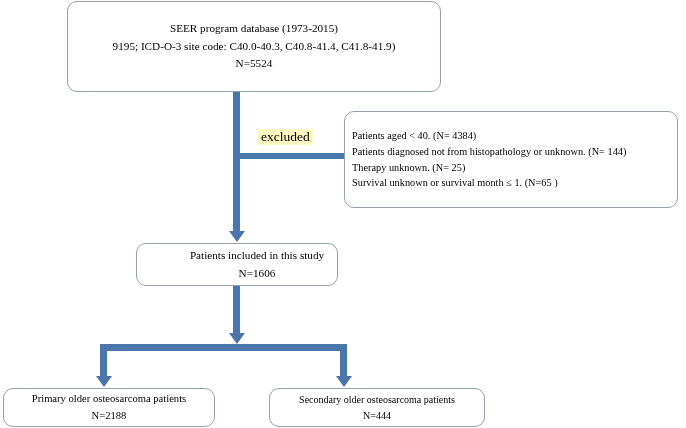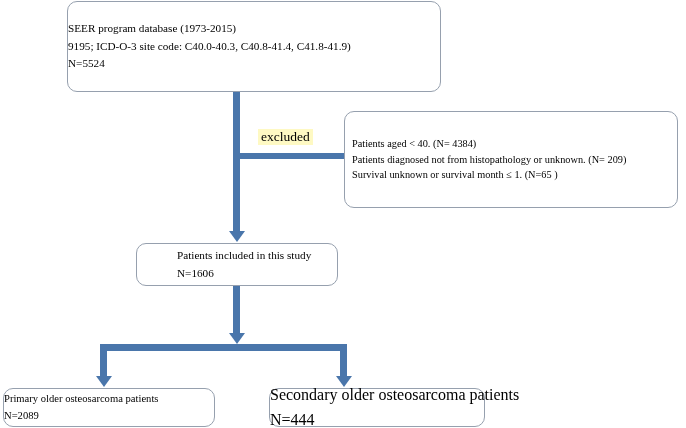--- a/index.html
+++ b/index.html
@@ -25,21 +25,21 @@
     border-radius: 10px;
     background: #ffffff;
     display: flex;
     flex-direction: column;
     justify-content: center;
     align-items: center;
   }
   .node .line {
     display: block;
     width: 100%;
-    text-align: left;
+    text-align: center;
     line-height: 1.55;
     white-space: nowrap;
   }
   .node.left-align .line {
     text-align: left;
     padding-left: 14px;
   }
   
   #node-source {
     left: 67px;
@@ -68,21 +68,21 @@
     top: 388px;
     width: 212px;
     height: 39px;
     font-size: 10.6px;
   }
   #node-secondary {
     left: 269px;
     top: 388px;
     width: 216px;
     height: 39px;
-    font-size: 16px;
+    font-size: 10px;
   }
   
   .conn {
     position: absolute;
     background: #4a76ab;
   }
   .arrow-head {
     position: absolute;
     width: 0;
     height: 0;
@@ -116,21 +116,22 @@
 
   <div class="conn" style="left:233px; top:92px; width:7px; height:140px;"></div>
   <div class="arrow-head down" style="left:228.5px; top:231px;"></div>
 
   <div class="conn" style="left:233px; top:153px; width:112px; height:6px;"></div>
 
   <div id="excluded-label">excluded</div>
 
   <div class="node left-align" id="node-excluded-list">
     <span class="line">Patients aged  &lt; 40.   (N= 4384)</span>
-    <span class="line">Patients diagnosed not from histopathology or unknown.   (N= 209)</span>
+    <span class="line">Patients diagnosed not from histopathology or unknown.   (N= 144)</span>
+    <span class="line">Therapy unknown. (N= 25)</span>
     <span class="line">Survival unknown or survival month ≤ 1. (N=65 )</span>
   </div>
 
   <div class="node" id="node-included">
     <span class="line">Patients included in this study</span>
     <span class="line">N=1606</span>
   </div>
 
   <div class="conn" style="left:233px; top:286px; width:7px; height:49px;"></div>
   <div class="arrow-head down" style="left:228.5px; top:333px;"></div>
@@ -138,21 +139,21 @@
   <div class="conn" style="left:100px; top:344px; width:247px; height:7px;"></div>
 
   <div class="conn" style="left:100px; top:344px; width:7px; height:34px;"></div>
   <div class="arrow-head down" style="left:95.5px; top:376px;"></div>
 
   <div class="conn" style="left:340px; top:344px; width:7px; height:34px;"></div>
   <div class="arrow-head down" style="left:335.5px; top:376px;"></div>
 
   <div class="node" id="node-primary">
     <span class="line">Primary older osteosarcoma patients</span>
-    <span class="line">N=2089</span>
+    <span class="line">N=2188</span>
   </div>
 
   <div class="node" id="node-secondary">
     <span class="line">Secondary older osteosarcoma patients</span>
     <span class="line">N=444</span>
   </div>
 
 </div>
 
 </body></html>

